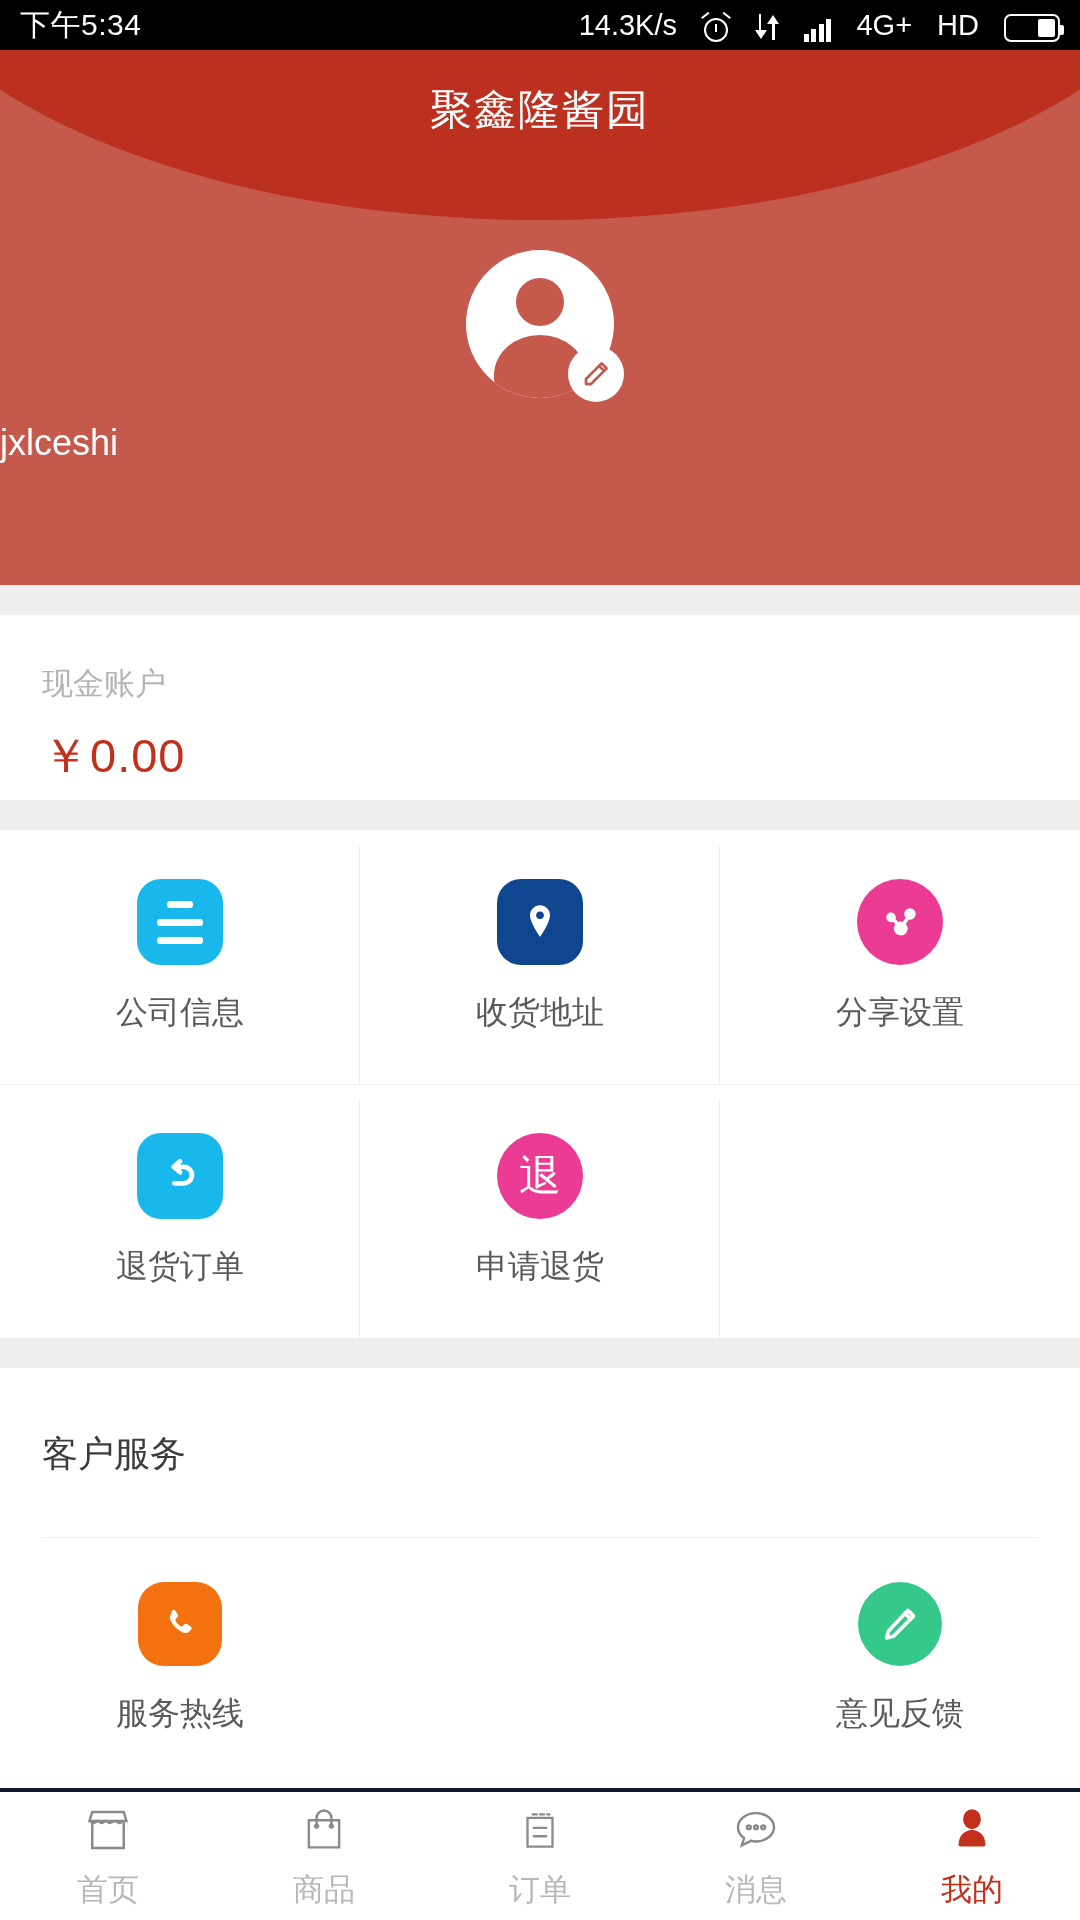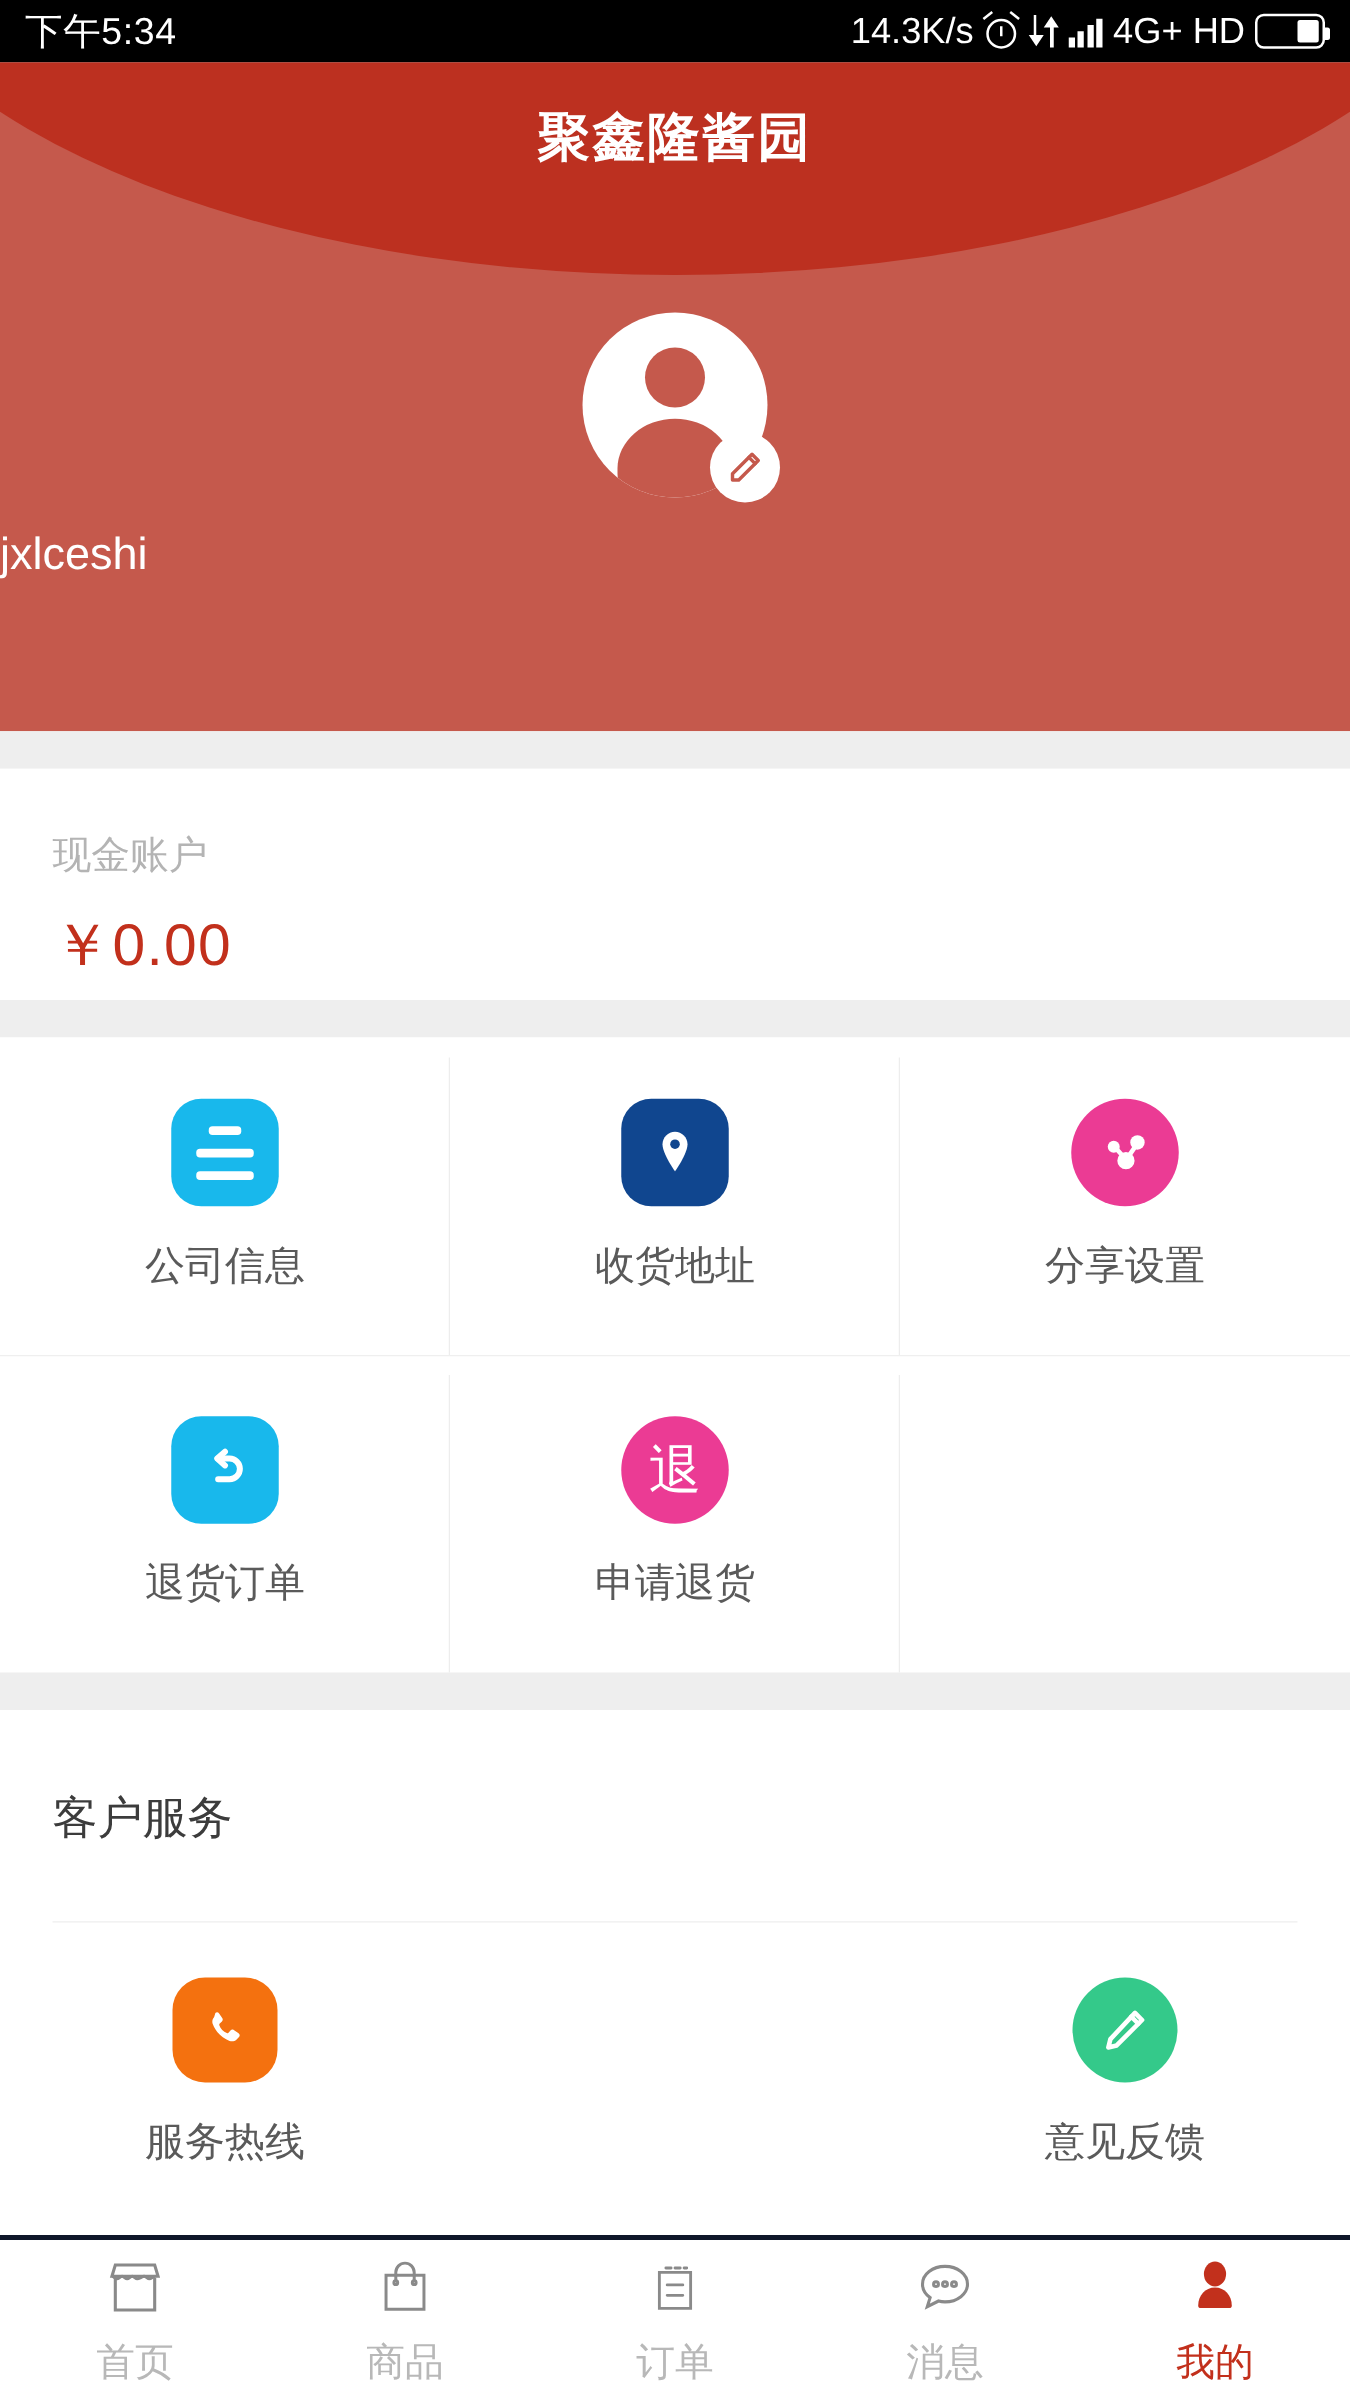--- a/index.html
+++ b/index.html
@@ -11,21 +11,21 @@
   #app { position:relative; width:1080px; height:1920px; background:#fff; }
 
   
   .statusbar {
     position:absolute; top:0; left:0; width:1080px; height:50px;
     background:#000; color:#fff;
     display:flex; align-items:center; justify-content:space-between;
     padding:0 20px;
   }
   .sb-time { font-size:30px; letter-spacing:0.5px; }
-  .sb-right { display:flex; align-items:center; gap:8px; }
+  .sb-right { display:flex; align-items:flex-end; gap:25px; }
   .sb-speed { font-size:29px; }
   .sb-4g { font-size:29px; }
   .sb-hd { font-size:29px; }
   .ico-alarm { width:28px; height:28px; position:relative; }
   .ico-alarm .bell {
     position:absolute; left:2px; top:4px; width:24px; height:24px;
     border:2.5px solid #fff; border-radius:50%;
   }
   .ico-alarm .bell:after {
     content:""; position:absolute; left:9px; top:4px;
@@ -74,21 +74,21 @@
     position:absolute; top:50px; left:0; width:1080px; height:535px;
     background:#c5594c; overflow:hidden;
   }
   .header-arc {
     position:absolute; left:-12%; top:-470px; width:124%; height:640px;
     background:#bc3020; border-radius:50%;
   }
   .header-title {
     position:absolute; top:0; left:0; width:1080px; height:120px;
     display:flex; align-items:center; justify-content:center;
-    color:#fff; font-size:42px; letter-spacing:2px;font-weight:bold;
+    color:#fff; font-size:42px; letter-spacing:2px;
   }
   .avatar-wrap {
     position:absolute; left:50%; top:200px; transform:translateX(-50%);
     width:148px; height:148px;
   }
   .avatar-circle {
     width:148px; height:148px; border-radius:50%; background:#fff;
     position:relative; overflow:hidden;
   }
   .avatar-head {

